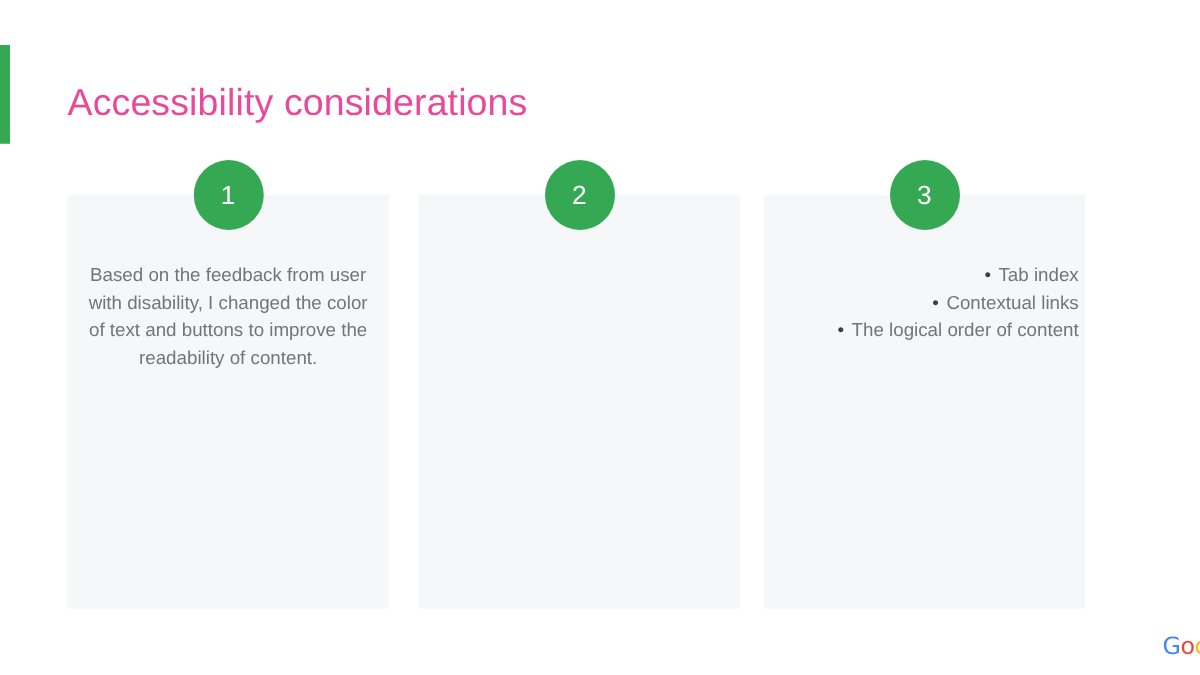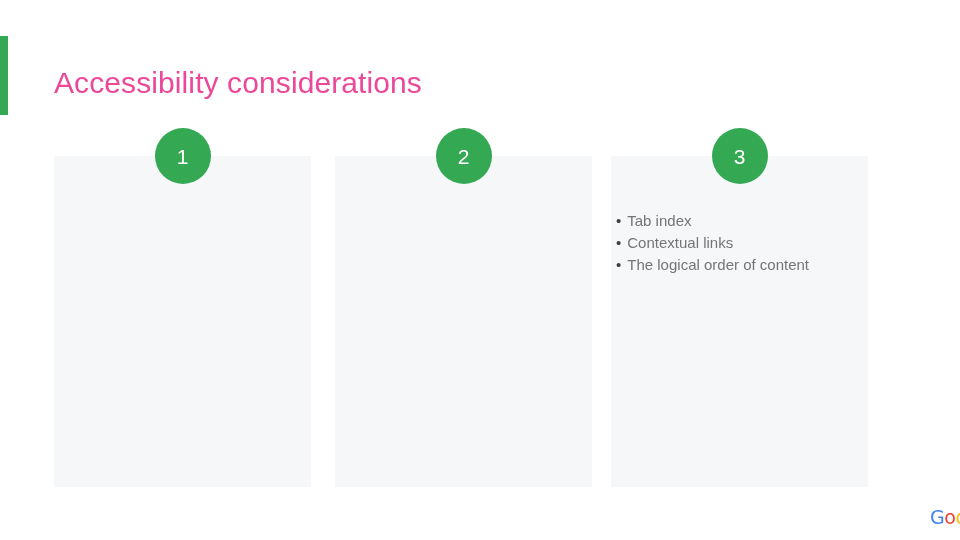--- a/index.html
+++ b/index.html
@@ -95,21 +95,21 @@
     align-items: center;
     justify-content: center;
     line-height: 1;
   }
 
   
   .bullets {
     list-style: none;
     margin: 0;
     padding: 0;
-    text-align: left;
+    text-align: right;
   }
   .bullets li {
     font-size: 15px;
     line-height: 22px;
     color: #757575;
   }
   .bullets li .dot {
     display: inline-block;
     margin-right: 6px;
     font-size: 15px;
@@ -136,20 +136,21 @@
 <div class="slide">
 
   <div class="accent-bar"></div>
 
   <div class="slide-title">Accessibility considerations</div>
 
   <div class="cards">
 
     <div class="card card-1">
       <div class="badge">1</div>
+      <div class="card-body">Based on the feedback from user with disability, I changed the color of text and buttons to improve the readability of content.</div>
     </div>
 
     <div class="card card-2">
       <div class="badge">2</div>
     </div>
 
     <div class="card card-3">
       <div class="badge">3</div>
       <div class="card-body">
         <ul class="bullets" id="card3-bullets">

